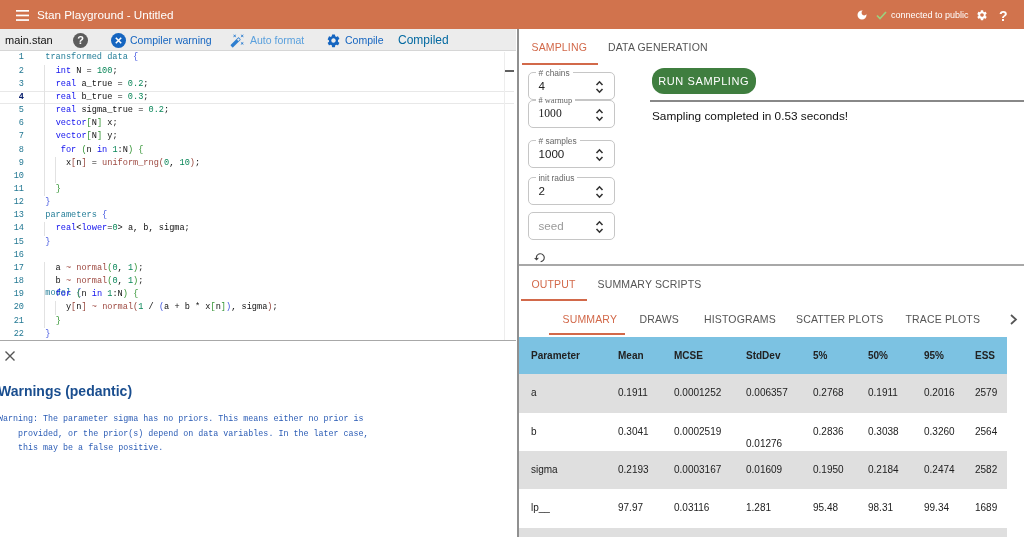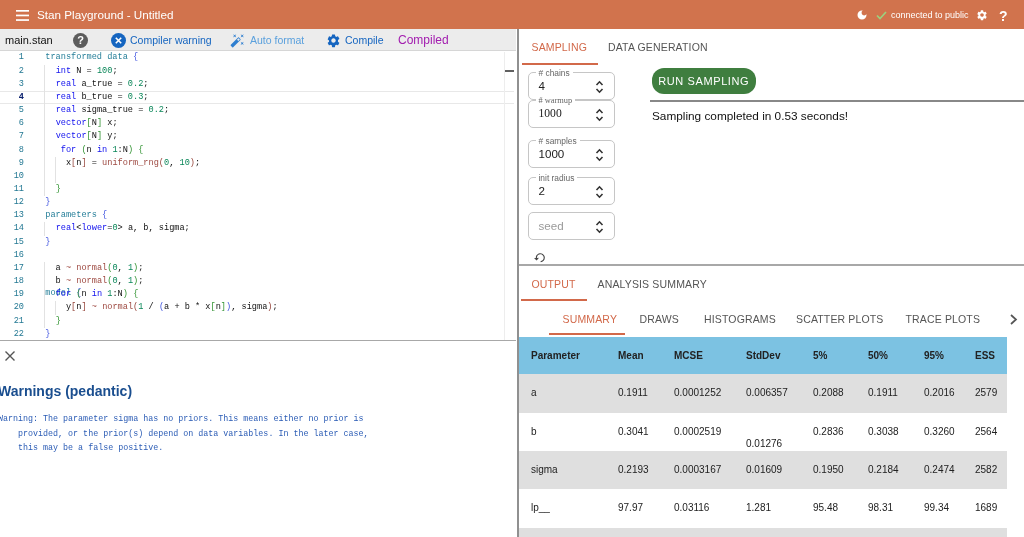--- a/index.html
+++ b/index.html
@@ -86,21 +86,21 @@
     </svg>
     <div class="item" style="left:130px;color:#1565c0;">Compiler warning</div>
     <svg class="abs" style="left:230px;top:4px" width="15" height="15" viewBox="0 0 24 24">
       <path fill="#2f7fd0" d="M7.5 5.6 5 7 6.4 4.5 5 2l2.5 1.4L10 2 8.6 4.5 10 7zm12 9.8L22 14l-1.4 2.5L22 19l-2.5-1.4L17 19l1.4-2.5L17 14zM22 2l-1.4 2.5L22 7l-2.5-1.4L17 7l1.4-2.5L17 2l2.5 1.4zm-8.66 10.78 2.44-2.44-2.12-2.12-2.44 2.44zm1.03-5.49 2.34 2.34c.39.37.39 1.02 0 1.41L5.04 22.71c-.39.39-1.04.39-1.41 0l-2.34-2.34c-.39-.37-.39-1.02 0-1.41L12.96 7.29c.39-.39 1.04-.39 1.41 0z"></path>
     </svg>
     <div class="item" style="left:250px;color:#5aa0dd;">Auto format</div>
     <svg class="abs" style="left:325.5px;top:3.5px" width="15" height="15" viewBox="0 0 24 24">
       <path fill="#1565c0" d="M19.14 12.94c.04-.3.06-.61.06-.94 0-.32-.02-.64-.07-.94l2.03-1.58a.49.49 0 0 0 .12-.61l-1.92-3.32a.488.488 0 0 0-.59-.22l-2.39.96c-.5-.38-1.03-.7-1.62-.94l-.36-2.54a.484.484 0 0 0-.48-.41h-3.84c-.24 0-.43.17-.47.41l-.36 2.54c-.59.24-1.13.57-1.62.94l-2.39-.96c-.22-.08-.47 0-.59.22L2.74 9.87c-.12.21-.08.47.12.61l2.03 1.58c-.05.3-.09.63-.09.94s.02.64.07.94l-2.03 1.58a.49.49 0 0 0-.12.61l1.92 3.32c.12.22.37.29.59.22l2.39-.96c.5.38 1.03.7 1.62.94l.36 2.54c.05.24.24.41.48.41h3.84c.24 0 .44-.17.47-.41l.36-2.54c.59-.24 1.13-.56 1.62-.94l2.39.96c.22.08.47 0 .59-.22l1.92-3.32c.12-.22.07-.47-.12-.61l-2.01-1.58zM12 15.6A3.61 3.61 0 0 1 8.4 12c0-1.98 1.62-3.6 3.6-3.6s3.6 1.62 3.6 3.6-1.62 3.6-3.6 3.6z"></path>
     </svg>
     <div class="item" style="left:345px;color:#1565c0;">Compile</div>
-    <div class="item" style="left:398px;color:#a21caf;font-size:12px;">Compiled</div>
+    <div class="item" style="left:398px;color:#0369a1;font-size:12px;">Compiled</div>
   </div>
 
   <div id="editor">
       <div style="position:absolute;left:0;top:38.88px;width:514px;height:13.16px;border-top:1px solid #e8e8e8;border-bottom:1px solid #e8e8e8;"></div>
       <div style="position:absolute;left:504px;top:0;width:1px;height:288px;background:#ededed;"></div>
       <div style="position:absolute;left:505px;top:17.76px;width:9px;height:2.4px;background:#606060;"></div>
       <div class="guide" style="left:44.2px;top:12.56px;height:131.6px;"></div>
       <div class="guide" style="left:44.2px;top:170.48000000000002px;height:13.16px;"></div>
       <div class="guide" style="left:44.2px;top:209.96px;height:65.8px;"></div>
       <div class="guide" style="left:54.5px;top:104.68px;height:26.32px;"></div>
@@ -214,21 +214,21 @@
 
     <div class="abs" style="left:652px;top:68px;width:103.5px;height:26px;background:#3f7e3f;border-radius:12px;color:#fff;font-size:11px;letter-spacing:0.6px;text-align:center;line-height:26px;">RUN SAMPLING</div>
     <div class="abs" style="left:650px;top:100px;width:374px;height:1.5px;background:#888;"></div>
     <div class="abs" style="left:652px;top:109px;font-size:11.8px;color:#111;">Sampling completed in 0.53 seconds!</div>
   </div>
 
   <div class="abs" style="left:519px;top:264px;width:505px;height:1.5px;background:#a8a8a8;"></div>
 
   <div id="rightbottom">
     <div class="tab orange" style="left:531.5px;top:278px;">OUTPUT</div>
-    <div class="tab graytab" style="left:597.5px;top:278px;">ANALYSIS SUMMARY</div>
+    <div class="tab graytab" style="left:597.5px;top:278px;">SUMMARY SCRIPTS</div>
     <div class="indic" style="left:521px;top:298.8px;width:66px;"></div>
 
     <div class="tab orange" style="left:562.5px;top:313px;">SUMMARY</div>
     <div class="tab graytab" style="left:639.5px;top:313px;">DRAWS</div>
     <div class="tab graytab" style="left:704px;top:313px;">HISTOGRAMS</div>
     <div class="tab graytab" style="left:796px;top:313px;">SCATTER PLOTS</div>
     <div class="tab graytab" style="left:905.5px;top:313px;">TRACE PLOTS</div>
     <svg class="abs" style="left:1009px;top:314px" width="9" height="11" viewBox="0 0 9 11">
         <path d="M2 1 L7 5.5 L2 10" stroke="#555" stroke-width="1.7" fill="none"></path>
       </svg>
@@ -243,21 +243,21 @@
           <div class="c" style="left:282px;top:0;height:37.3px;line-height:37.3px;font-weight:bold;">5%</div>
           <div class="c" style="left:337px;top:0;height:37.3px;line-height:37.3px;font-weight:bold;">50%</div>
           <div class="c" style="left:393px;top:0;height:37.3px;line-height:37.3px;font-weight:bold;">95%</div>
           <div class="c" style="left:444px;top:0;height:37.3px;line-height:37.3px;font-weight:bold;">ESS</div>
         </div>
         <div style="position:relative;width:488px;height:38.4px;background:#dfdfdf;">
           <div class="c" style="left:0px;top:0;height:38.4px;line-height:38.4px;">a</div>
           <div class="c" style="left:87px;top:0;height:38.4px;line-height:38.4px;">0.1911</div>
           <div class="c" style="left:143px;top:0;height:38.4px;line-height:38.4px;">0.0001252</div>
           <div class="c" style="left:215px;top:0;height:38.4px;line-height:38.4px;">0.006357</div>
-          <div class="c" style="left:282px;top:0;height:38.4px;line-height:38.4px;">0.2088</div>
+          <div class="c" style="left:282px;top:0;height:38.4px;line-height:38.4px;">0.2768</div>
           <div class="c" style="left:337px;top:0;height:38.4px;line-height:38.4px;">0.1911</div>
           <div class="c" style="left:393px;top:0;height:38.4px;line-height:38.4px;">0.2016</div>
           <div class="c" style="left:444px;top:0;height:38.4px;line-height:38.4px;">2579</div>
         </div>
         <div style="position:relative;width:488px;height:38.4px;background:#ffffff;">
           <div class="c" style="left:0px;top:0;height:38.4px;line-height:38.4px;">b</div>
           <div class="c" style="left:87px;top:0;height:38.4px;line-height:38.4px;">0.3041</div>
           <div class="c" style="left:143px;top:0;height:38.4px;line-height:38.4px;">0.0002519</div>
           <div class="c" style="left:215px;top:12px;height:56px;line-height:38.4px;">0.01276</div>
           <div class="c" style="left:282px;top:0;height:38.4px;line-height:38.4px;">0.2836</div>

